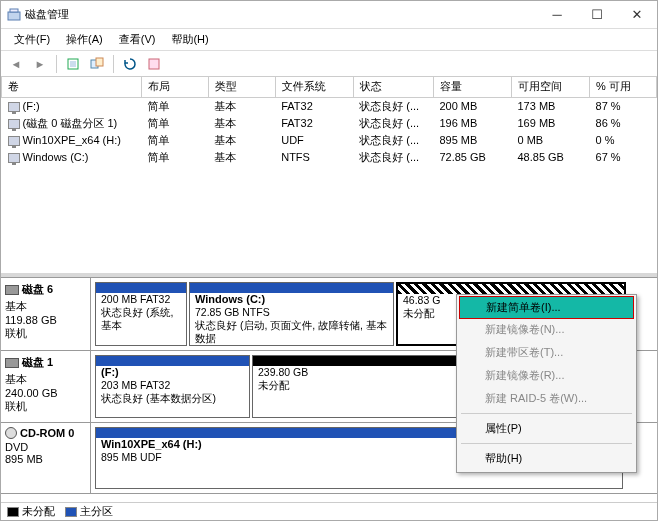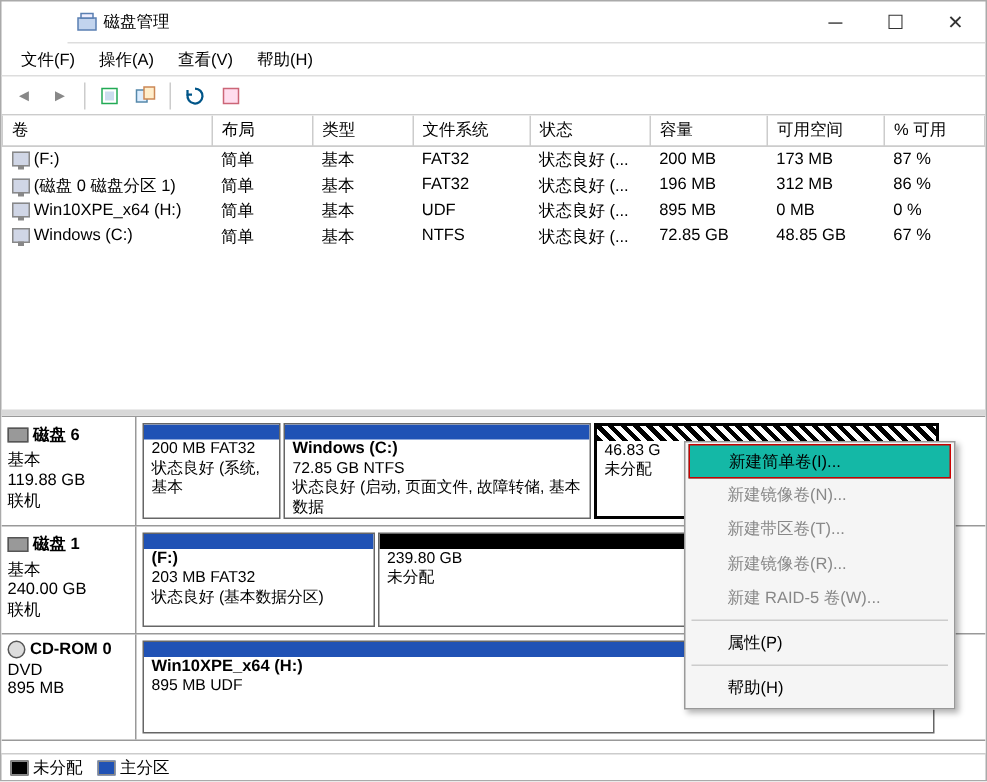--- a/index.html
+++ b/index.html
@@ -1,18 +1,18 @@
 <!DOCTYPE html>
 <html><head>
 <meta charset="utf-8">
 <style>
 * { margin: 0; padding: 0; box-sizing: border-box; font-family: "Microsoft YaHei", "SimSun", Arial, sans-serif; font-size: 11px; }
 body { background: #fff; width: 658px; height: 521px; overflow: hidden; }
 .window { width: 658px; height: 521px; border: 1px solid #aaa; display: flex; flex-direction: column; background:#fff;}
-.titlebar { height: 28px; display: flex; align-items: center; padding-left: 6px; border-bottom: 1px solid #ddd; margin-left: 44px; }
+.titlebar { height: 28px; display: flex; align-items: center; padding-left: 6px; border-bottom: 1px solid #ddd; }
 .titlebar .icon { width: 14px; height: 14px; margin-right: 4px; display:inline-flex; align-items:center; justify-content:center;}
 .titlebar .icon svg { width:14px; height:14px; }
 .titlebar .title { flex: 1; }
 .winctl { display:flex; height:100%;}
 .winctl div { width: 40px; display:flex; align-items:center; justify-content:center; font-size:13px; color:#333;}
 .menubar { height: 22px; display:flex; align-items:center; padding-left:5px; border-bottom:1px solid #ddd;}
 .menubar span { padding: 2px 8px; cursor:default;}
 .toolbar { height: 26px; display:flex; align-items:center; padding-left:4px; border-bottom:1px solid #ccc; gap:2px;}
 .tbtn { width:22px; height:20px; display:flex; align-items:center; justify-content:center; border:1px solid transparent; color:#888;}
 .tbtn.enabled { color:#000; border:1px solid transparent;}
@@ -131,21 +131,21 @@
             <td>173 MB</td>
             <td>87 %</td>
           </tr>
           <tr>
             <td><span class="volicon"></span>(磁盘 0 磁盘分区 1)</td>
             <td>简单</td>
             <td>基本</td>
             <td>FAT32</td>
             <td>状态良好 (...</td>
             <td>196 MB</td>
-            <td>312 MB</td>
+            <td>169 MB</td>
             <td>86 %</td>
           </tr>
           <tr>
             <td><span class="volicon"></span>Win10XPE_x64 (H:)</td>
             <td>简单</td>
             <td>基本</td>
             <td>UDF</td>
             <td>状态良好 (...</td>
             <td>895 MB</td>
             <td>0 MB</td>

